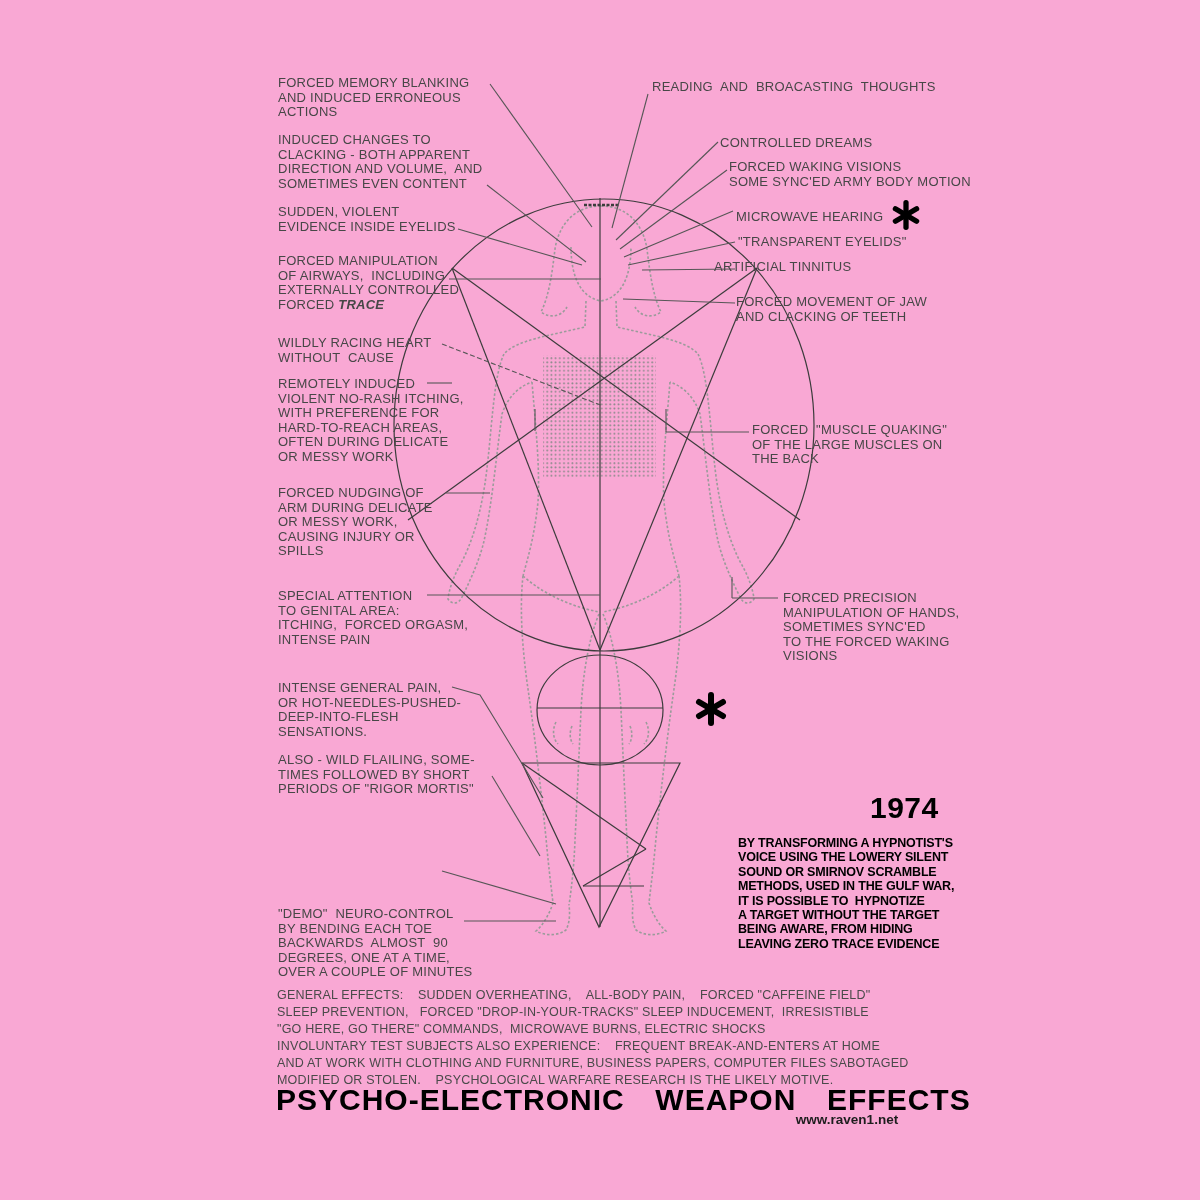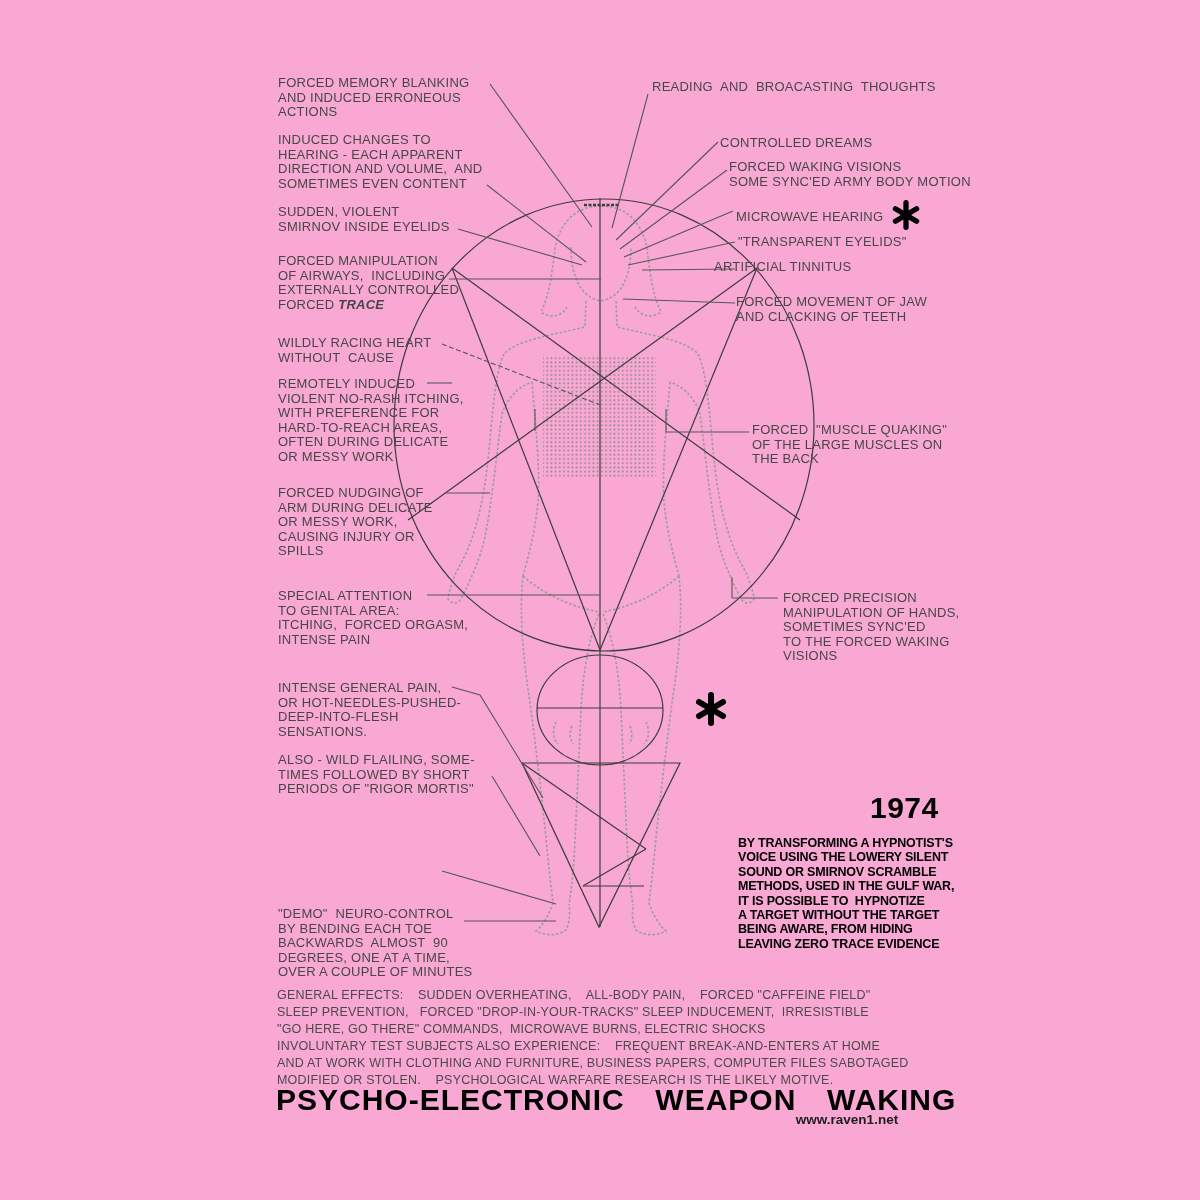--- a/index.html
+++ b/index.html
@@ -111,25 +111,25 @@
       <line x1="735" y1="303" x2="623" y2="299"></line>
       <line x1="778" y1="598" x2="732" y2="598"></line>
       <line x1="732" y1="577" x2="732" y2="598"></line>
     </g>
   </svg>
 
   <div class="lbl" style="left:278px;top:76px">FORCED MEMORY BLANKING
 AND INDUCED ERRONEOUS
 ACTIONS</div>
   <div class="lbl" style="left:278px;top:133px">INDUCED CHANGES TO
-HEARING - EACH APPARENT
+CLACKING - BOTH APPARENT
 DIRECTION AND VOLUME,  AND
 SOMETIMES EVEN CONTENT</div>
   <div class="lbl" style="left:278px;top:205px">SUDDEN, VIOLENT
-SMIRNOV INSIDE EYELIDS</div>
+EVIDENCE INSIDE EYELIDS</div>
   <div class="lbl" style="left:278px;top:254px"><span>FORCED MANIPULATION
 OF AIRWAYS,  INCLUDING
 EXTERNALLY CONTROLLED
 FORCED </span><span class="em">TRACE</span></div>
   <div class="lbl" style="left:278px;top:336px">WILDLY RACING HEART
 WITHOUT  CAUSE</div>
   <div class="lbl" style="left:278px;top:377px">REMOTELY INDUCED
 VIOLENT NO-RASH ITCHING,
 WITH PREFERENCE FOR
 HARD-TO-REACH AREAS,
@@ -197,16 +197,16 @@
 A TARGET WITHOUT THE TARGET
 BEING AWARE, FROM HIDING
 LEAVING ZERO TRACE EVIDENCE</div>
 
   <div class="para" style="left:277px;top:1038px">INVOLUNTARY TEST SUBJECTS ALSO EXPERIENCE:    FREQUENT BREAK-AND-ENTERS AT HOME
 AND AT WORK WITH CLOTHING AND FURNITURE, BUSINESS PAPERS, COMPUTER FILES SABOTAGED
 MODIFIED OR STOLEN.    PSYCHOLOGICAL WARFARE RESEARCH IS THE LIKELY MOTIVE.</div>
   <div class="para" style="left:277px;top:987px">GENERAL EFFECTS:    SUDDEN OVERHEATING,    ALL-BODY PAIN,    FORCED "CAFFEINE FIELD"
 SLEEP PREVENTION,   FORCED "DROP-IN-YOUR-TRACKS" SLEEP INDUCEMENT,  IRRESISTIBLE
 "GO HERE, GO THERE" COMMANDS,  MICROWAVE BURNS, ELECTRIC SHOCKS</div>
-  <div class="title" style="left:276px;top:1084px">PSYCHO-ELECTRONIC  WEAPON  WAKING</div>
+  <div class="title" style="left:276px;top:1084px">PSYCHO-ELECTRONIC  WEAPON  EFFECTS</div>
   <div class="watermark" style="left:747px;top:1113px">www.raven1.net</div>
 
 </div>
 
 </body></html>

